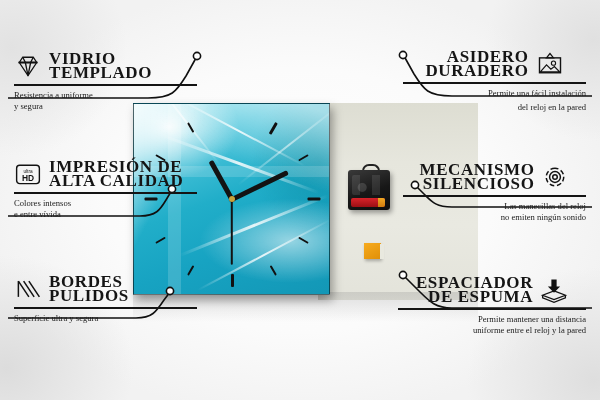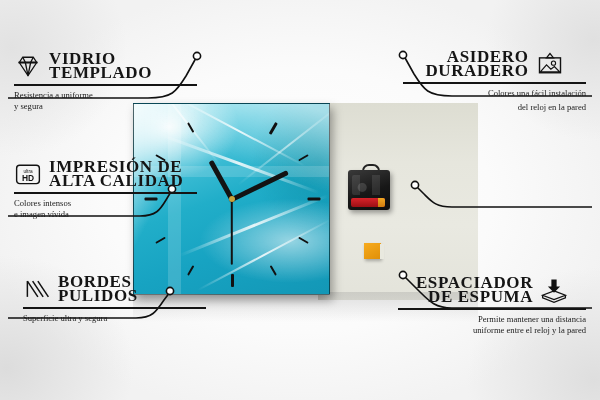--- a/index.html
+++ b/index.html
@@ -175,24 +175,24 @@
         <text x="16" y="13" font-family="Liberation Sans, sans-serif" font-size="5.4" text-anchor="middle" fill="#121212">ultra</text>
         <text x="16" y="22" font-family="Liberation Sans, sans-serif" font-size="9.6" font-weight="bold" text-anchor="middle" fill="#121212">HD</text>
       </svg>
       <div>
         <div class="title">IMPRESIÓN DE</div>
         <div class="title">ALTA CALIDAD</div>
       </div>
     </div>
     <div class="rule"></div>
     <div class="desc">Colores intensos</div>
-    <div class="desc" style="margin-top:0">e imagen vívida</div>
-  </div>
-
-  <div class="feat left" style="left:14px;top:275px;margin-left:9px;">
+    <div class="desc" style="margin-top:0">e entre vívida</div>
+  </div>
+
+  <div class="feat left" style="left:14px;top:275px;">
     <div class="head">
       <svg class="ico" viewBox="0 0 32 28">
         <g stroke="#121212" stroke-width="1.7" fill="none">
           <path d="M5,5 L5,23"></path>
           <path d="M5,5 L17,23"></path>
           <path d="M11,5 L23,23"></path>
           <path d="M17,5 L29,23"></path>
         </g>
       </svg>
       <div>
@@ -211,24 +211,42 @@
         <div class="title">DURADERO</div>
       </div>
       <svg class="ico" viewBox="0 0 32 28">
         <path d="M16,2 L12,7 H20 Z" fill="none" stroke="#121212" stroke-width="1.4"></path>
         <rect x="4" y="7" width="24" height="17" fill="none" stroke="#121212" stroke-width="1.6"></rect>
         <circle cx="20" cy="13" r="2.4" fill="none" stroke="#121212" stroke-width="1.3"></circle>
         <path d="M5,23 L12,15 L17,20 L21,17 L27,23 Z" fill="none" stroke="#121212" stroke-width="1.4"></path>
       </svg>
     </div>
     <div class="rule"></div>
-    <div class="desc">Colores una fácil instalación</div>
+    <div class="desc">Permite una fácil instalación</div>
     <div class="desc" style="margin-top:3px">del reloj en la pared</div>
   </div>
 
+  <div class="feat right" style="left:403px;top:163px;">
+    <div class="head">
+      <div>
+        <div class="title">MECANISMO</div>
+        <div class="title">SILENCIOSO</div>
+      </div>
+      <svg class="ico" viewBox="0 0 32 28">
+        <g stroke="#121212" stroke-width="1.7" fill="none">
+          <path d="M16,4 a10,10 0 1,0 0.01,0" stroke-dasharray="5.3 3.0" stroke-linecap="butt"></path>
+          <circle cx="16" cy="14" r="6.2"></circle>
+          <circle cx="16" cy="14" r="2.6"></circle>
+        </g>
+      </svg>
+    </div>
+    <div class="rule"></div>
+    <div class="desc">Las manecillas del reloj</div>
+    <div class="desc" style="margin-top:0">no emiten ningún sonido</div>
+  </div>
 
   <div class="feat right" style="left:398px;top:276px;width:188px;">
     <div class="head">
       <div>
         <div class="title">ESPACIADOR</div>
         <div class="title">DE ESPUMA</div>
       </div>
       <svg class="ico" viewBox="0 0 32 28">
         <path d="M13,2 H19 V10 H23 L16,17 L9,10 H13 Z" fill="#121212"></path>
         <path d="M16,15 L29,20 L16,25 L3,20 Z" fill="none" stroke="#121212" stroke-width="1.5"></path>

